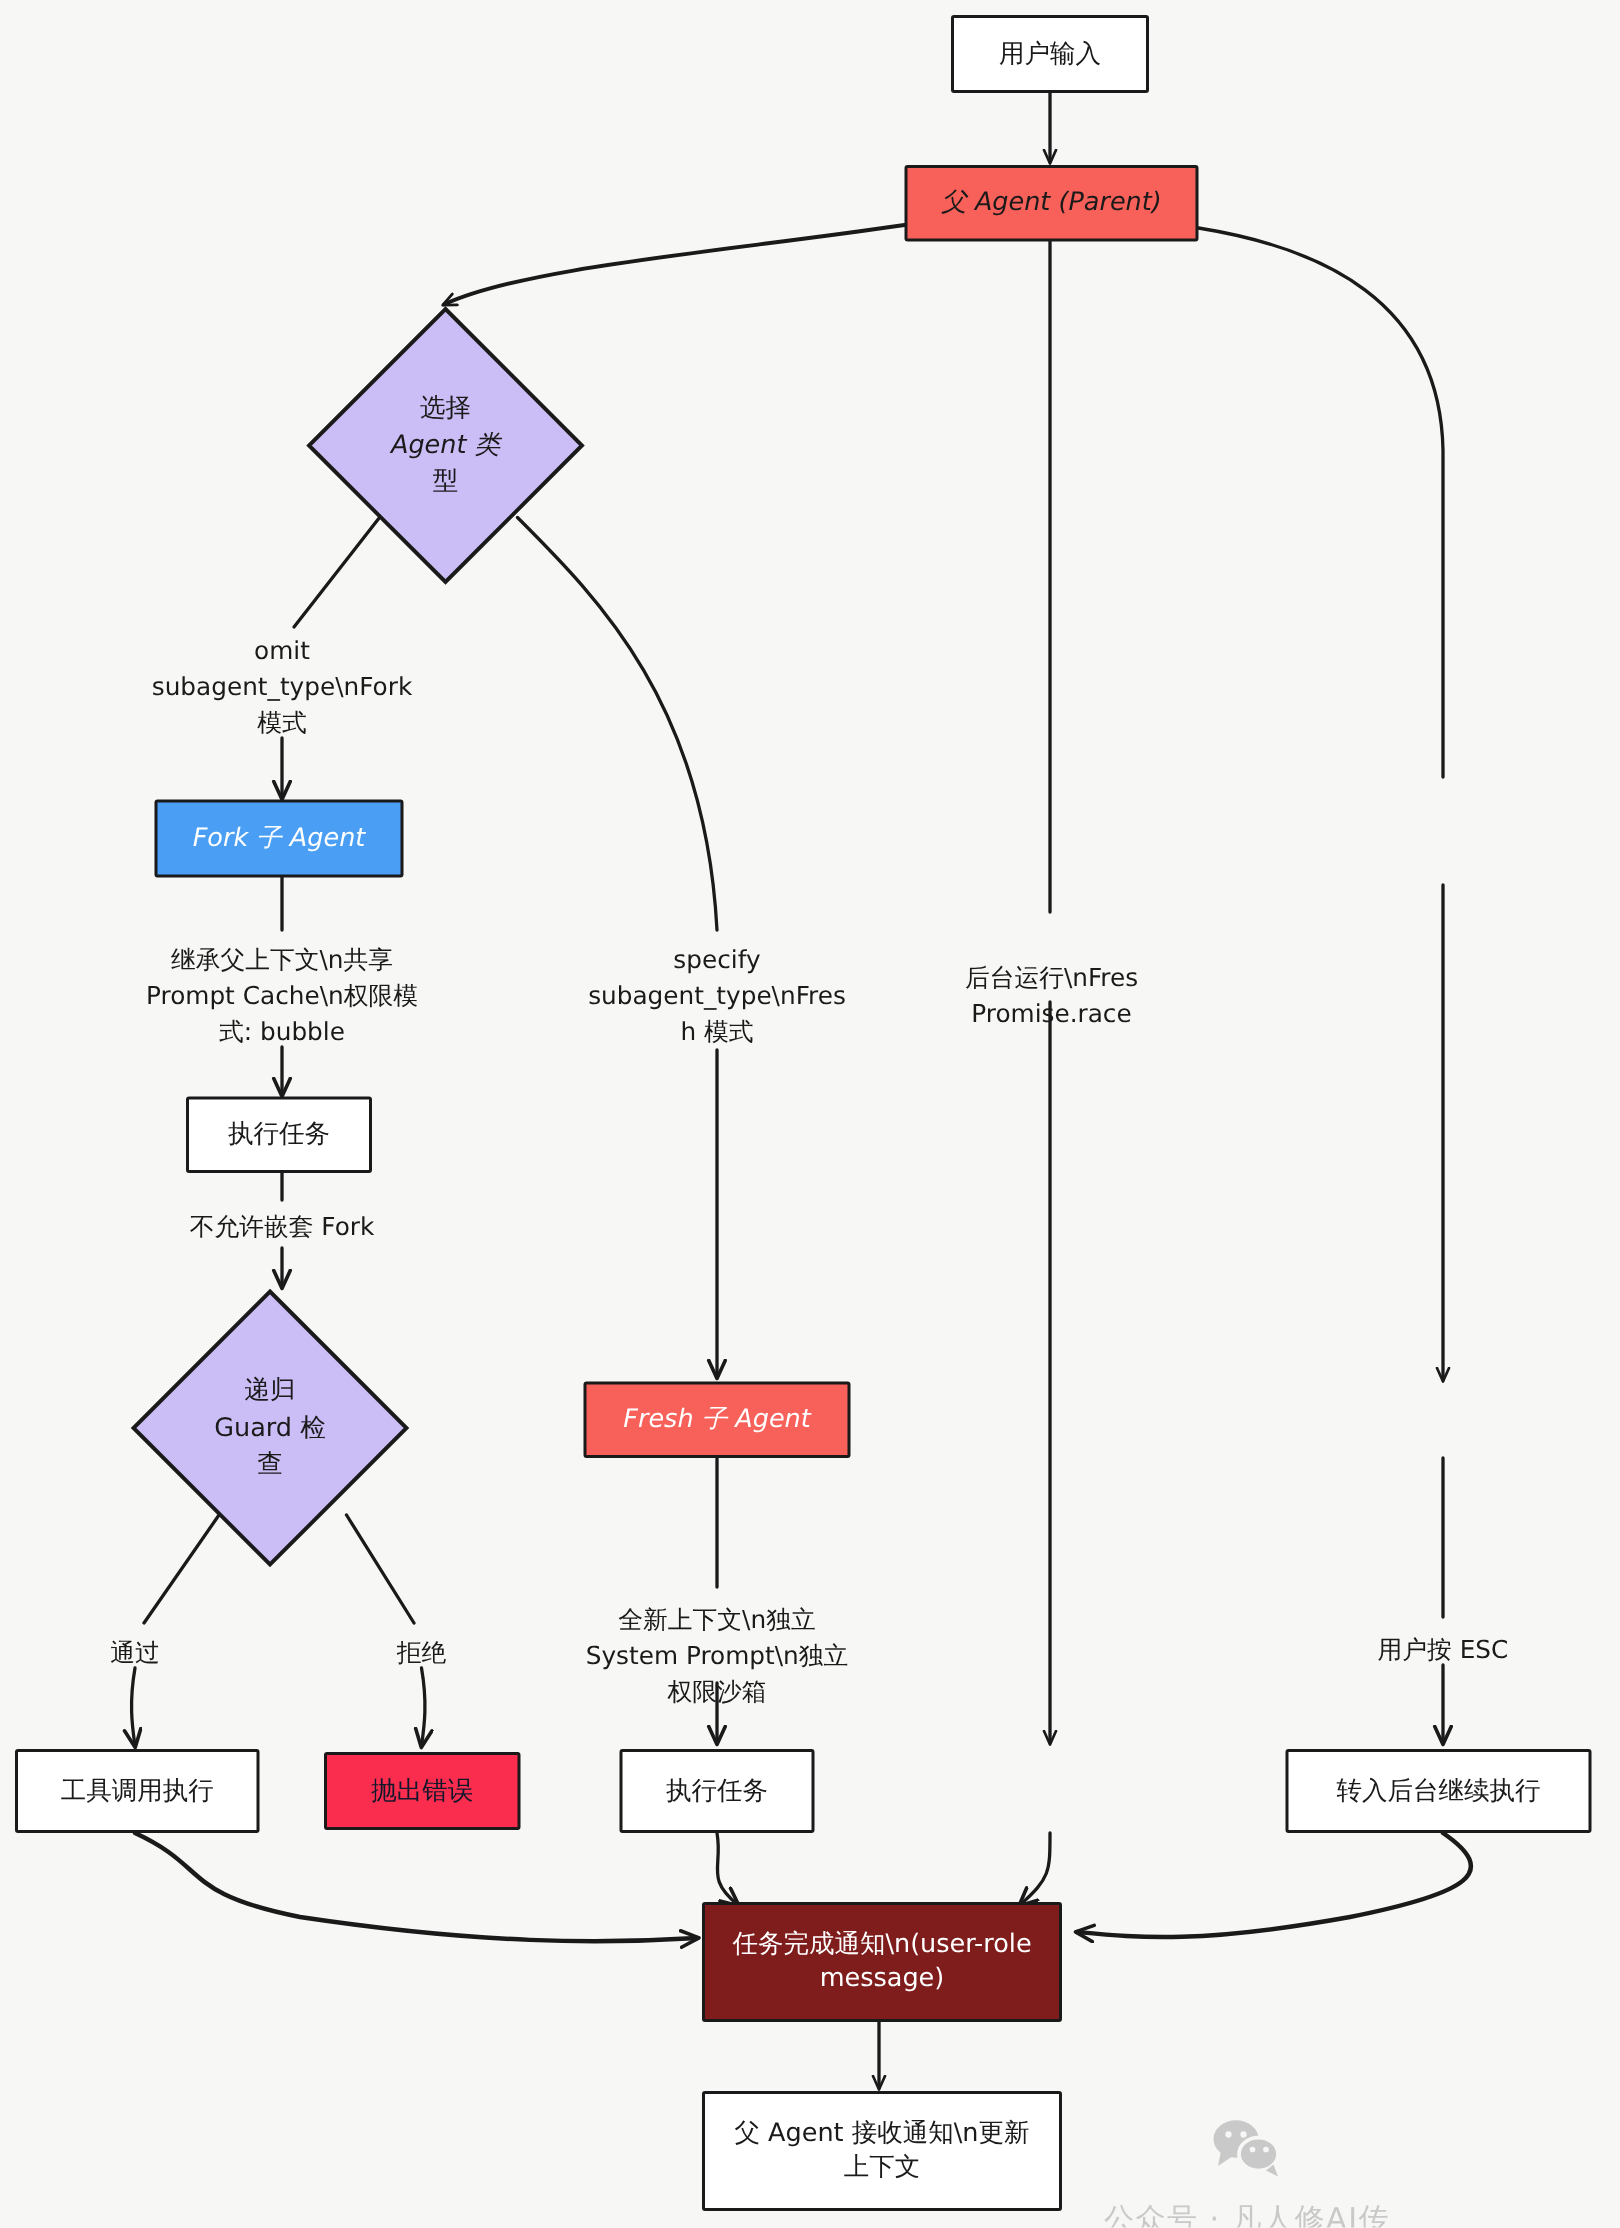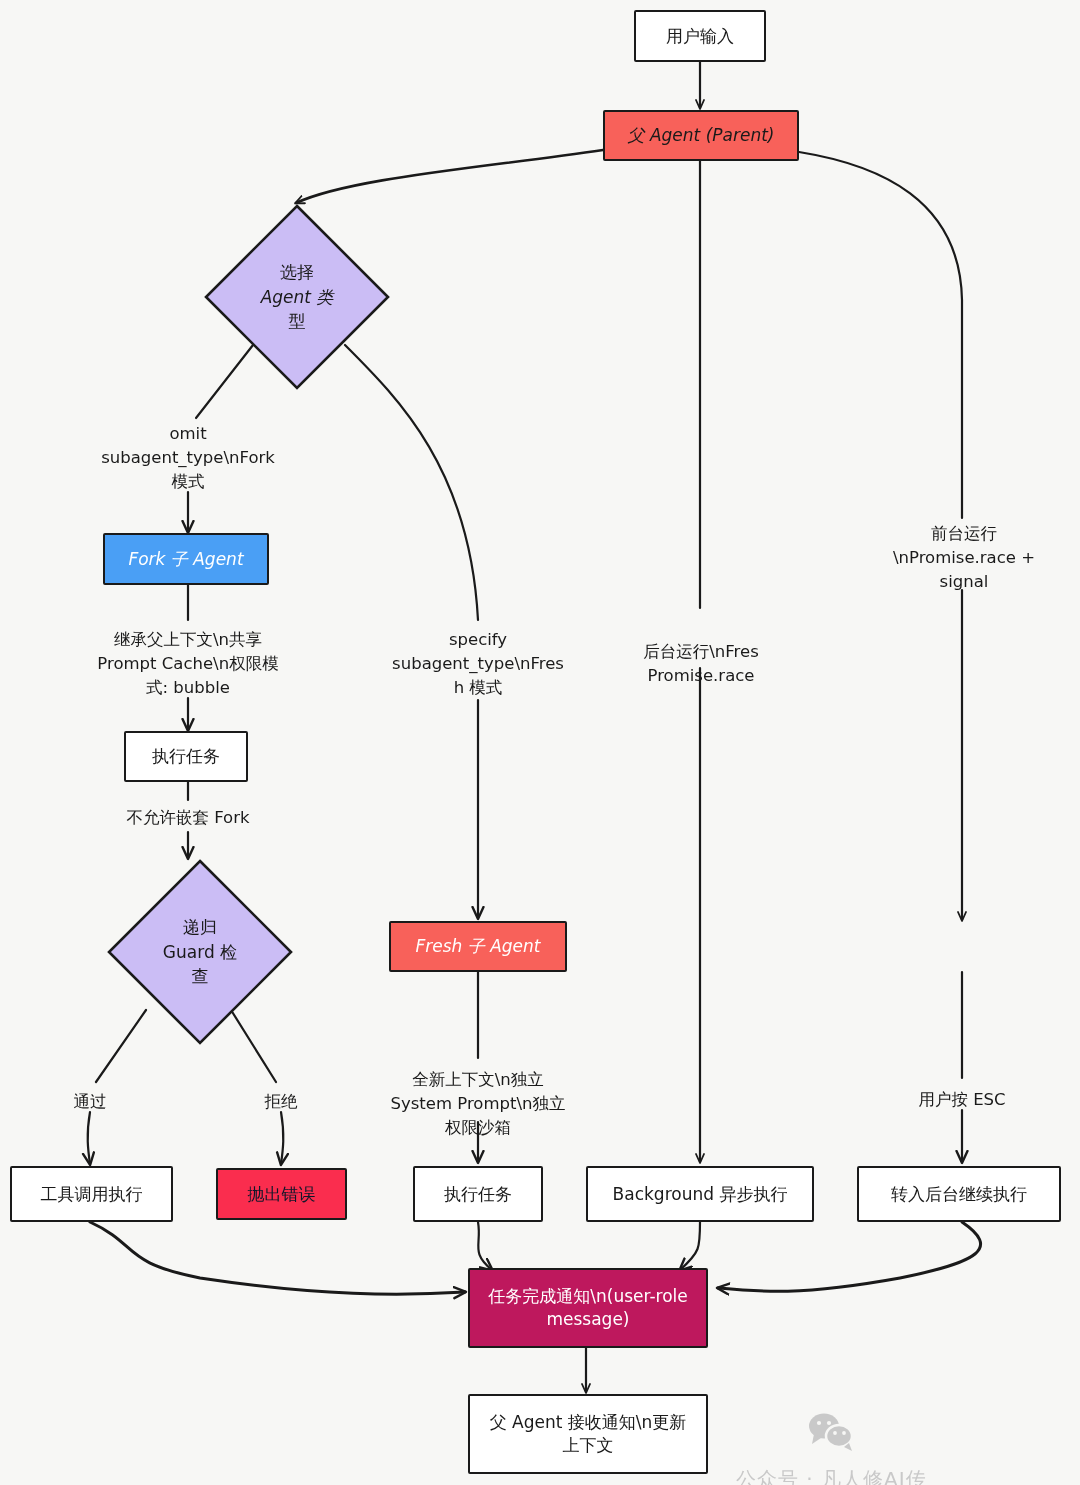--- a/index.html
+++ b/index.html
@@ -43,21 +43,21 @@
     line-height: 1.35;
     padding: 3px 8px;
     border-radius: 2px;
   }
   .node .txt { display: block; }
   .node.red    { background: #f8615a; border-color: #1a1a1a; }
   .node.red-w  { background: #f8615a; color: #ffffff; border-color: #1a1a1a; }
   .node.crimson{ background: #fa2d4e; color: #0f172a; border-color: #1a1a1a; }
   .node.blue   { background: #4a9ff5; color: #ffffff; border-color: #1a1a1a; }
   .node.yellow { background: #fbeba0; color: #1a1a1a; border-color: #1a1a1a; }
-  .node.green  { background: #be185d; color: #ffffff; border-color: #1a1a1a; }
+  .node.green  { background: #7f1d1d; color: #ffffff; border-color: #1a1a1a; }
 
   
   .diamond {
     position: absolute;
     display: flex;
     align-items: center;
     justify-content: center;
   }
   .diamond .dshape {
     position: absolute;
@@ -185,21 +185,21 @@
   </div>
 
   <div class="node blue" style="left:103px; top:533px; width:166px; height:52px;">
     <span class="txt" style="font-style:italic;">Fork 子 Agent</span>
   </div>
 
   <div class="node" style="left:124px; top:731px; width:124px; height:51px;">
     <span class="txt">执行任务</span>
   </div>
 
-  <div class="diamond" style="left:106px; top:858px; width:188px; height:188px;">
+  <div class="diamond" style="left:86px; top:858px; width:188px; height:188px;">
     <svg class="dshape" viewBox="0 0 188 188">
       <polygon points="94,3 185,94 94,185 3,94" fill="#cbbdf5" stroke="#1a1a1a" stroke-width="2.6"></polygon>
     </svg>
     <div class="dlabel">
       <div>递归</div>
       <div>Guard 检</div>
       <div>查</div>
     </div>
   </div>
 
@@ -212,23 +212,20 @@
   </div>
 
   <div class="node red-w" style="left:389px; top:921px; width:178px; height:51px;">
     <span class="txt" style="font-style:italic;">Fresh 子 Agent</span>
   </div>
 
   <div class="node" style="left:413px; top:1166px; width:130px; height:56px;">
     <span class="txt">执行任务</span>
   </div>
 
-  <div class="node" style="left:586px; top:1166px; width:228px; height:56px;">
-    <span class="txt">Background 异步执行</span>
-  </div>
 
 
   <div class="node" style="left:857px; top:1166px; width:204px; height:56px;">
     <span class="txt">转入后台继续执行</span>
   </div>
 
   <div class="node green" style="left:468px; top:1268px; width:240px; height:80px; flex-direction:column;">
     <span class="txt">任务完成通知\n(user-role</span>
     <span class="txt">message)</span>
   </div>
@@ -256,23 +253,20 @@
 subagent_type\nFres
 h 模式</div>
 
   <div class="edge-label" style="left:368px; top:1068px; width:220px;">全新上下文\n独立
 System Prompt\n独立
 权限沙箱</div>
 
   <div class="edge-label" style="left:590px; top:640px; width:222px;">后台运行\nFres
 Promise.race</div>
 
-  <div class="edge-label" style="left:856px; top:522px; width:216px;">前台运行
-\nPromise.race +
-signal</div>
 
   <div class="edge-label" style="left:872px; top:1088px; width:180px;">用户按 ESC</div>
 
   <div id="watermark" style="left:736px; top:1412px;">
     <span class="wechat">
       <svg viewBox="0 0 46 40" width="46" height="40" aria-hidden="true">
         <ellipse cx="16" cy="14" rx="15" ry="12.5" fill="#c9c9c9"></ellipse>
         <polygon points="6,22 4,32 13,26" fill="#c9c9c9"></polygon>
         <ellipse cx="31" cy="24" rx="13" ry="11" fill="#c9c9c9" stroke="#f7f7f5" stroke-width="2.5"></ellipse>
         <polygon points="41,31 44,39 36,35" fill="#c9c9c9"></polygon>

